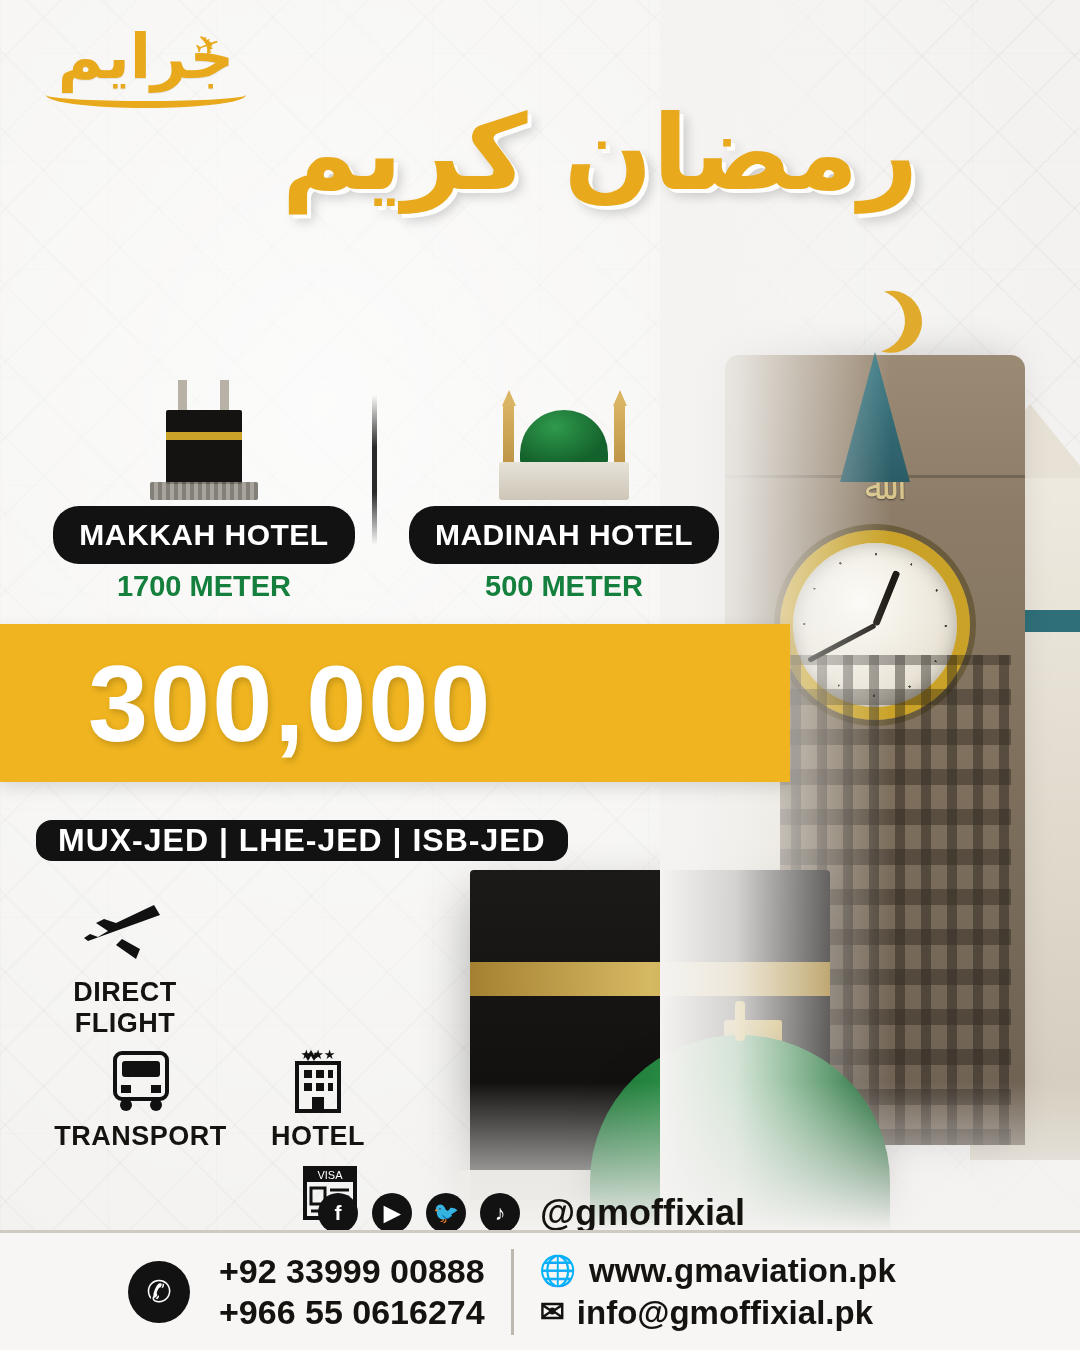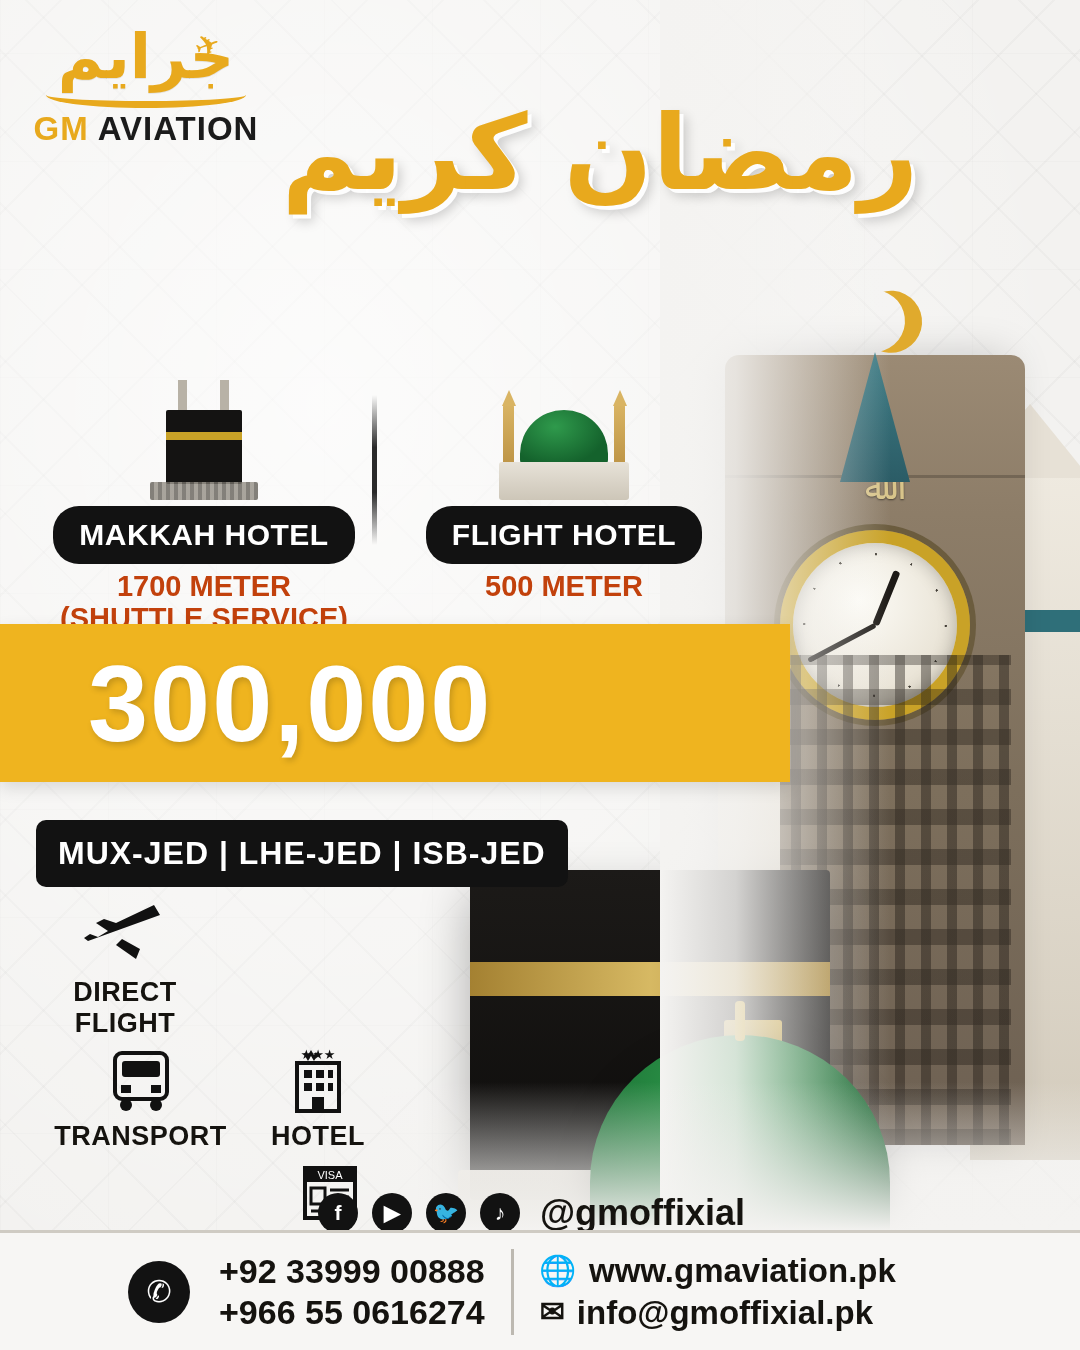--- a/index.html
+++ b/index.html
@@ -194,21 +194,21 @@
 
   
   .hotels { position: absolute; left: 24px; top: 380px; width: 720px; display: flex; }
   .hotel { width: 360px; text-align: center; position: relative; }
   .hotel .thumb { height: 120px; display: flex; align-items: flex-end; justify-content: center; }
   .pill {
     display: inline-block; background: #121212; color: #fff;
     font-size: 30px; font-weight: bold; letter-spacing: .5px;
     padding: 12px 26px; border-radius: 26px; margin-top: 6px;
   }
-  .hotel .dist { font-size: 29px; font-weight: bold; color: #c2410c; margin-top: 6px; line-height: 1.12; }
+  .hotel .dist { font-size: 29px; font-weight: bold; color: #15803d; margin-top: 6px; line-height: 1.12; }
   .divider-v {
     position: absolute; left: 372px; top: 395px; width: 5px; height: 150px;
     background: linear-gradient(180deg, rgba(0,0,0,0), #2a2a2a 35%, #2a2a2a 65%, rgba(0,0,0,0));
   }
   
   .kaaba-thumb { position: relative; width: 120px; height: 110px; }
   .kaaba-thumb .cube {
     position: absolute; left: 22px; bottom: 16px; width: 76px; height: 74px;
     background: #141312; border-radius: 2px;
   }
@@ -255,22 +255,22 @@
   }
   .price-band .amount {
     position: absolute; left: 88px; top: 50%; transform: translateY(-50%);
     font-size: 108px; font-weight: bold; color: #ffffff; letter-spacing: 2px;
     text-shadow: 2px 3px 6px rgba(0,0,0,0.18);
   }
 
   
   .routes {
     position: absolute; left: 36px; top: 820px;
-    background: #121212; color: #fff; border-radius: 10px;
-    padding: 15px 22px; font-size: 32px; font-weight: bold; letter-spacing: 1px;
+    background: #121212; color: #fff; border-radius: 16px;
+    padding: 2px 22px; font-size: 32px; font-weight: bold; letter-spacing: 1px;
   }
 
   
   .features { position: absolute; left: 20px; top: 895px; width: 430px; }
   .feature-row { display: flex; }
   .feature { text-align: center; }
   .feature .glyph { height: 82px; display: flex; align-items: center; justify-content: center; }
   .feature .cap {
     font-size: 27px; font-weight: bold; color: #15130f; letter-spacing: .5px;
   }
@@ -338,54 +338,49 @@
     <div class="kaaba-skirt"></div>
     <div class="green-dome-big"></div>
     <div class="photo-fade-left"></div>
     <div class="photo-fade-bottom"></div>
   </div>
 
   <div class="logo">
     <div class="logo-plane">✈</div>
     <div class="logo-mark">جرايم</div>
     <div class="logo-swoosh"></div>
-    <div class="logo-text">
-      <span class="gm">GM</span>
-      <span>AVIATION</span>
-    </div>
   </div>
 
   <div class="arabic-title">رمضان كريم</div>
 
   <div class="hotels">
     <div class="hotel">
       <div class="thumb">
         <div class="kaaba-thumb">
           <div class="twr t1"></div>
             <div class="twr t2"></div>
           <div class="cube"></div>
             <div class="crowd"></div>
         </div>
       </div>
       <div class="pill">MAKKAH HOTEL</div>
       <div class="dist">
         <div>1700 METER</div>
-        <div>(SHUTTLE SERVICE)</div>
       </div>
     </div>
     <div class="hotel">
       <div class="thumb">
         <div class="madinah-thumb">
           <div class="mn m1"></div>
             <div class="mn m2"></div>
           <div class="dome"></div>
             <div class="base"></div>
         </div>
       </div>
-      <div class="pill">FLIGHT HOTEL</div>
+      <div class="pill">MADINAH HOTEL</div>
       <div class="dist">
         <div>500 METER</div>
       </div>
     </div>
   </div>
   <div class="divider-v"></div>
 
   <div class="price-band">
     <div class="amount">300,000</div>
   </div>

